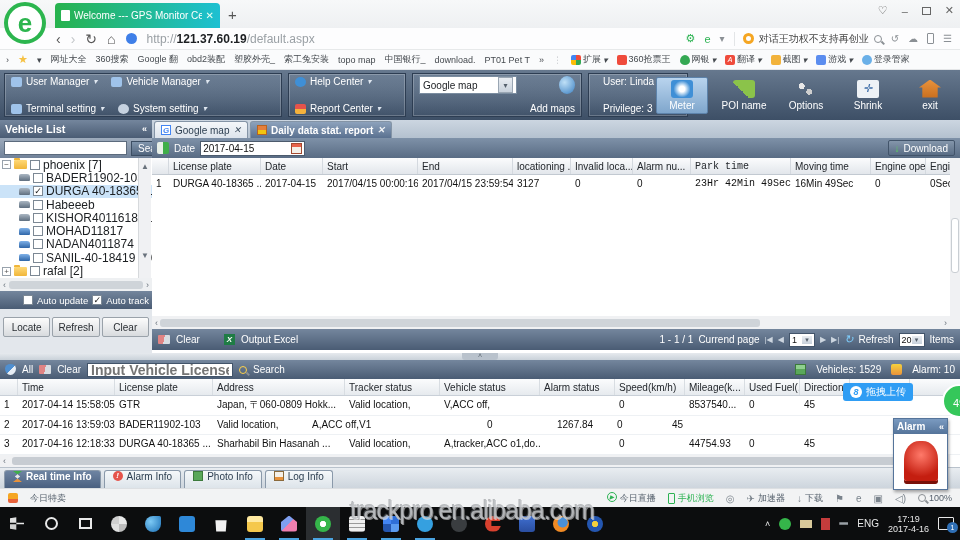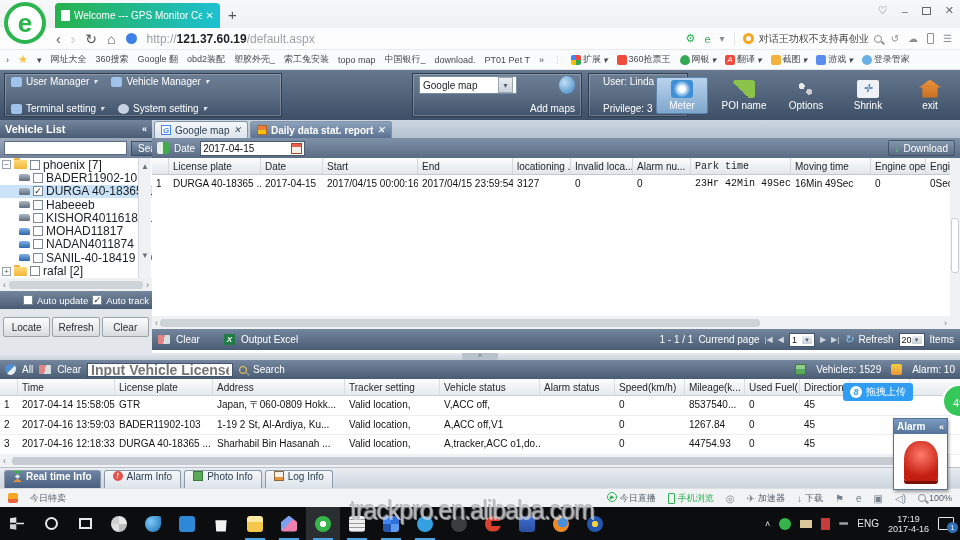--- a/index.html
+++ b/index.html
@@ -316,20 +316,36 @@
             <span>Terminal setting</span>
             <i class="mdd g-dd"></i>
           </span>
         <span class="menu">
             <i class="micon gear"></i>
             <span>System setting</span>
             <i class="mdd g-dd"></i>
           </span>
       </div>
     </div>
+    <div class="grp" style="left:288px;width:118px;">
+      <div class="mrow">
+          <span class="menu">
+            <i class="micon help"></i>
+            <span>Help Center</span>
+            <i class="mdd g-dd"></i>
+          </span>
+        </div>
+      <div class="mrow">
+          <span class="menu">
+            <i class="micon report"></i>
+            <span>Report Center</span>
+            <i class="mdd g-dd"></i>
+          </span>
+        </div>
+    </div>
     <div class="grp" style="left:412px;width:170px;">
       <div class="mrow" style="align-items:center;">
         <span class="mapbox">
             <span>Google map</span>
             <span class="mapdd g-dd"></span>
           </span>
         <span class="globe"></span>
       </div>
       <div class="mrow" style="justify-content:flex-end;">
           <span class="addmaps">Add maps</span>
@@ -558,21 +574,21 @@
         <span>Vehicles: 1529</span>
         <i class="aicon"></i>
         <span>Alarm: 10</span>
       </div>
     </div>
     <div class="bt-h">
       <span class="dc d0"></span>
       <span class="dc d1">Time</span>
       <span class="dc d2">License plate</span>
       <span class="dc d3">Address</span>
-      <span class="dc d4">Tracker setting</span>
+      <span class="dc d4">Tracker status</span>
       <span class="dc d5">Vehicle status</span>
       <span class="dc d6">Alarm status</span>
       <span class="dc d7">Speed(km/h)</span>
       <span class="dc d8">Mileage(k...</span>
       <span class="dc d9">Used Fuel(...</span>
       <span class="dc d10">Direction</span>
       <span class="dc d11">Int...</span>
     </div>
     <div class="bt-rows">
       <div class="bt-r">
@@ -586,21 +602,20 @@
         <span class="dc d7">0</span>
         <span class="dc d8">8537540...</span>
         <span class="dc d9">0</span>
         <span class="dc d10">45</span>
         <span class="dc d11"></span>
       </div>
       <div class="bt-r">
         <span class="dc d0">2</span>
         <span class="dc d1">2017-04-16 13:59:03</span>
         <span class="dc d2">BADER11902-103</span>
-        <span class="dc d3">1-19 2 St, Al-Ardiya, Ku...</span>
         <span class="dc d4">Valid location,</span>
         <span class="dc d5">A,ACC off,V1</span>
         <span class="dc d6"></span>
         <span class="dc d7">0</span>
         <span class="dc d8">1267.84</span>
         <span class="dc d9">0</span>
         <span class="dc d10">45</span>
         <span class="dc d11"></span>
       </div>
       <div class="bt-r">

